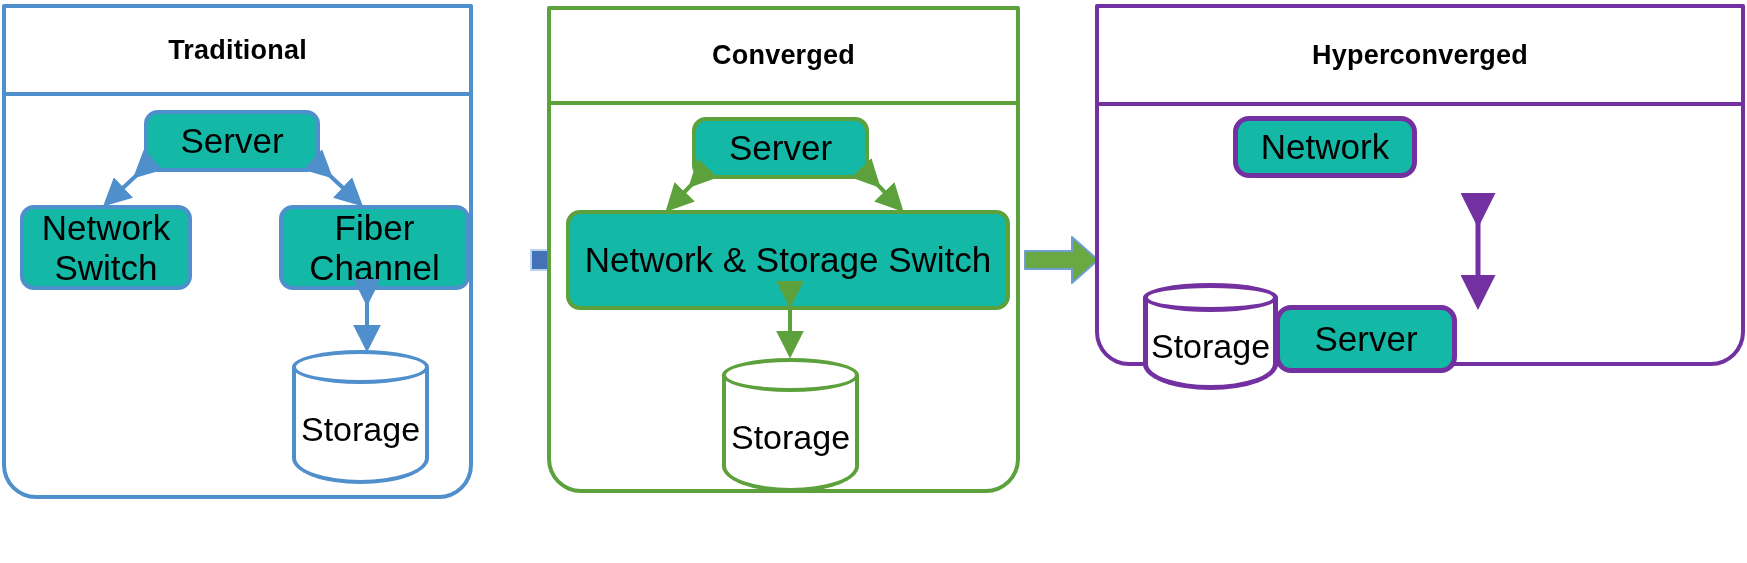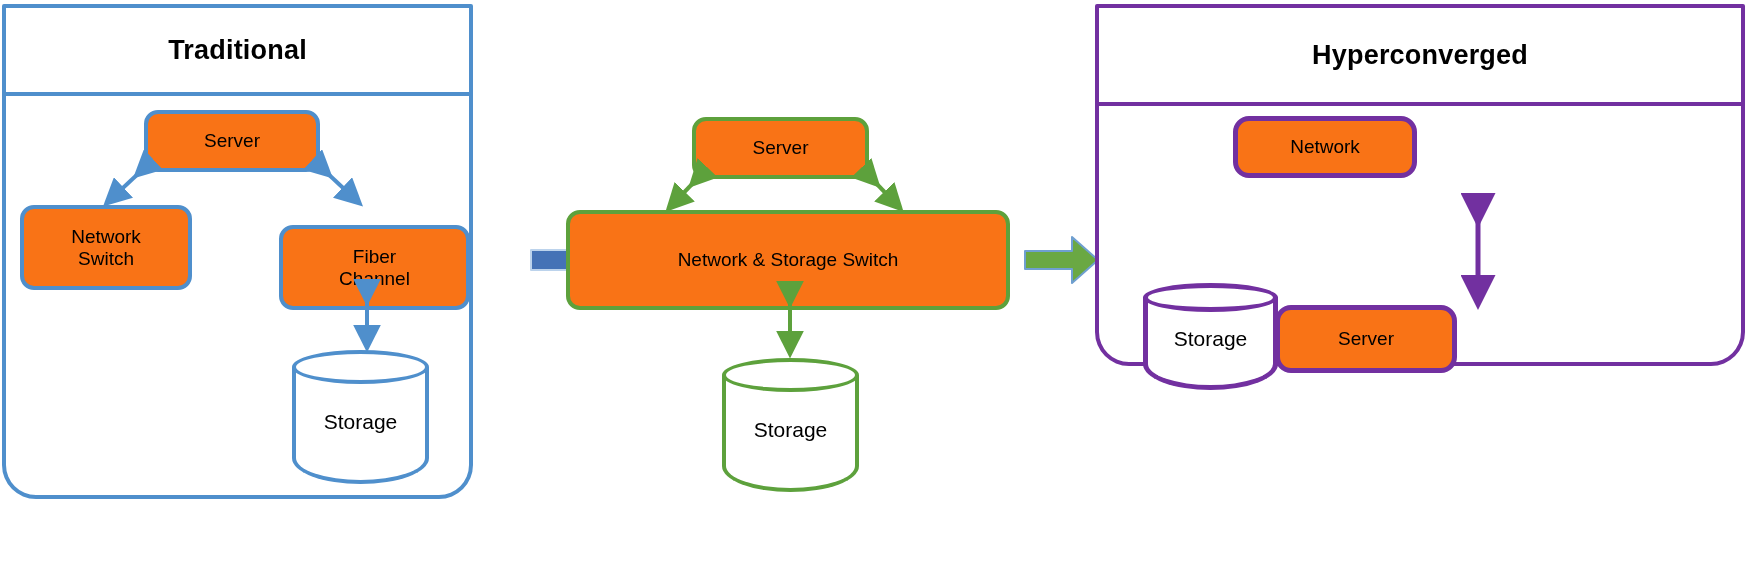--- a/index.html
+++ b/index.html
@@ -54,29 +54,29 @@
   #panel-hyper       { left: 1095px; top: 4px;  width: 650px;  height: 362px; border-color: #7230a0; }
 
   #panel-traditional .panel-title { height: 88px; border-bottom-color: #4f8fcc; }
   #panel-converged   .panel-title { height: 95px; border-bottom-color: #5da13c; }
   #panel-hyper       .panel-title { height: 98px; border-bottom-color: #7230a0; }
 
   
   .node {
     position: absolute;
     box-sizing: border-box;
-    background: #f97316;
+    background: #14b8a6;
     border-style: solid;
     border-width: 4px;
     border-radius: 14px;
     display: flex;
     align-items: center;
     justify-content: center;
     text-align: center;
-    font-size: 19px;
+    font-size: 35px;
     line-height: 1.14;
     white-space: pre-line;
   }
   .node.blue   { border-color: #4f8fcc; }
   .node.green  { border-color: #5da13c; }
   .node.purple { border-color: #7230a0; border-width: 5px; border-radius: 16px; }
 
   
   .cyl {
     position: absolute;
@@ -102,21 +102,21 @@
     box-sizing: border-box;
     background: #ffffff;
     border-style: solid;
     border-width: 4px;
     border-radius: 50%;
   }
   .cyl .cap-label {
     position: absolute;
     left: 0; right: 0;
     text-align: center;
-    font-size: 21px;
+    font-size: 34px;
   }
   .cyl.blue   .body { border-color: #4f8fcc; }
   .cyl.blue   .top  { border-color: #4f8fcc; }
   .cyl.green  .body { border-color: #5da13c; }
   .cyl.green  .top  { border-color: #5da13c; }
   .cyl.purple .body { border-color: #7230a0; border-left-width:5px; border-right-width:5px; border-bottom-width:5px;}
   .cyl.purple .top  { border-color: #7230a0; border-width: 5px; }
 
   
   .conn {
@@ -136,21 +136,21 @@
 
   <div class="panel" id="panel-traditional">
     <div class="panel-title">Traditional</div>
   </div>
 
   <div class="node blue" style="left:144px; top:110px; width:176px; height:62px;">Server</div>
 
   <div class="node blue" style="left:20px; top:205px; width:172px; height:85px;">Network
 Switch</div>
 
-  <div class="node blue" style="left:279px; top:205px; width:191px; height:85px;margin-top:20px;">Fiber
+  <div class="node blue" style="left:279px; top:205px; width:191px; height:85px;">Fiber
 Channel</div>
 
   <div class="cyl blue" style="left:292px; top:350px; width:137px; height:134px;">
     <div class="body" style="top:17px; height:117px;"></div>
     <div class="top" style="top:0px;  height:34px;"></div>
     <div class="cap-label" style="top:60px;">Storage</div>
   </div>
 
   <svg class="conn" style="left:0px; top:100px; width:480px; height:270px;" viewBox="0 0 480 270">
     <defs>
@@ -163,20 +163,23 @@
 
     <line x1="326" y1="72" x2="356" y2="100" stroke="#4f8fcc" stroke-width="4" marker-start="url(#bl-arr)" marker-end="url(#bl-arr)"></line>
 
     <line x1="367" y1="197" x2="367" y2="243" stroke="#4f8fcc" stroke-width="4" marker-start="url(#bl-arr)" marker-end="url(#bl-arr)"></line>
   </svg>
 
   <svg class="big-arrow" style="left:530px; top:228px; width:82px; height:64px;" viewBox="0 0 82 64">
     <path d="M1,22 L52,22 L52,7 L80,32 L52,57 L52,42 L1,42 Z" fill="#4472b6" stroke="#bcd3ec" stroke-width="2" stroke-linejoin="round"></path>
   </svg>
 
+  <div class="panel" id="panel-converged">
+    <div class="panel-title">Converged</div>
+  </div>
 
   <div class="node green" style="left:692px; top:117px; width:177px; height:62px;">Server</div>
 
   <div class="node green" style="left:566px; top:210px; width:444px; height:100px;">Network &amp; Storage Switch</div>
 
   <div class="cyl green" style="left:722px; top:358px; width:137px; height:134px;">
     <div class="body" style="top:17px; height:117px;"></div>
     <div class="top" style="top:0px;  height:34px;"></div>
     <div class="cap-label" style="top:60px;">Storage</div>
   </div>

